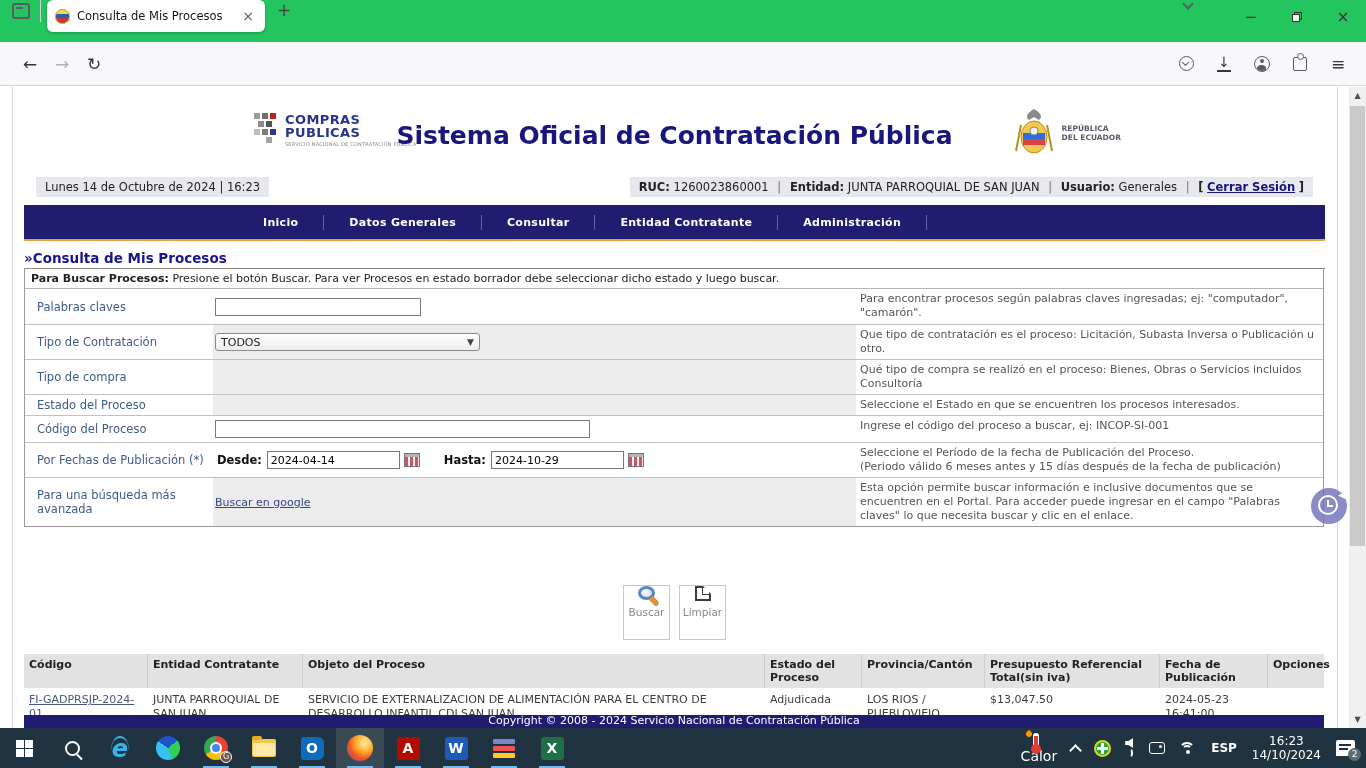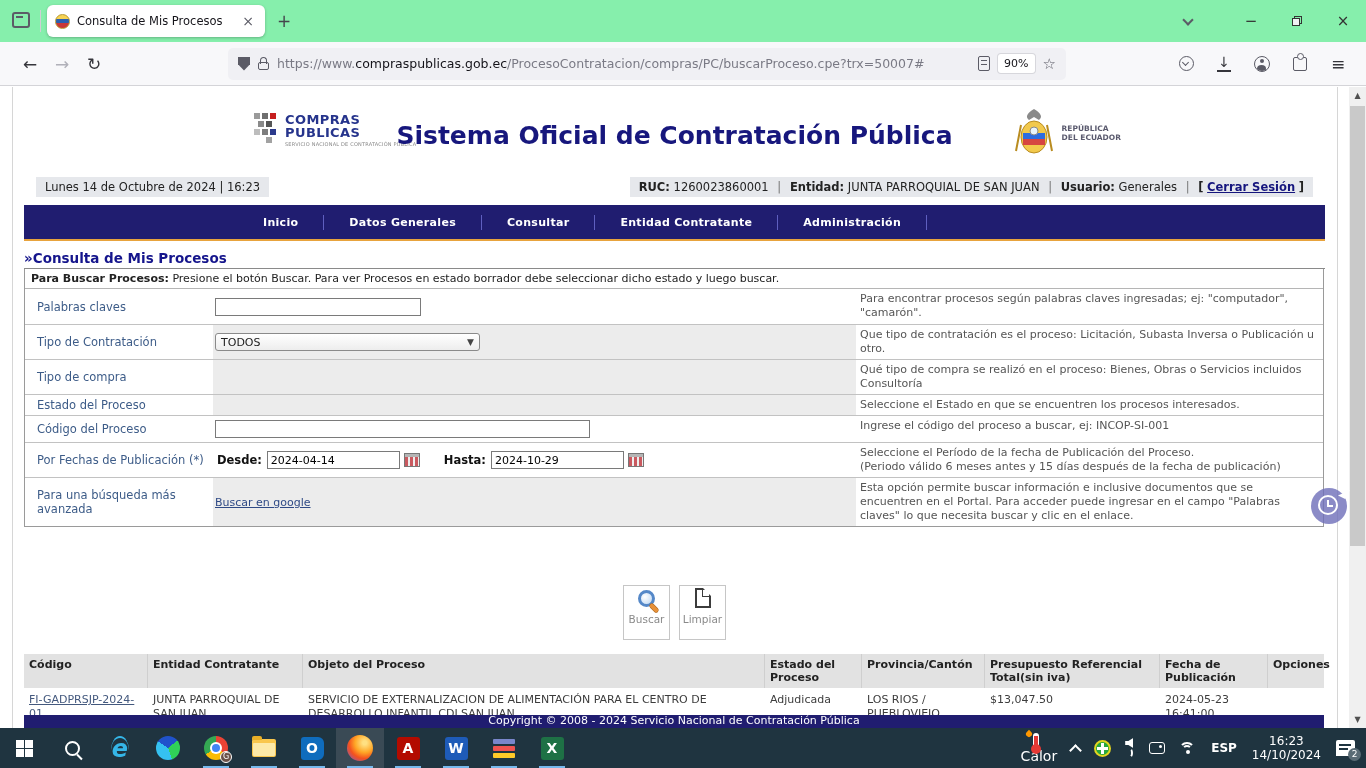--- a/index.html
+++ b/index.html
@@ -1,20 +1,20 @@
 <!DOCTYPE html>
 <html><head>
 <meta charset="utf-8">
 <style>
   * { box-sizing: border-box; margin: 0; padding: 0; }
   html,body { width:1366px; height:768px; overflow:hidden; }
   body { font-family:"DejaVu Sans","Liberation Sans",sans-serif; background:#fff; position:relative; font-size:11px; color:#333; }
 
   
-  .tabbar { position:absolute; top:0; left:0; right:0; height:42px; background:#86efac; display:flex; align-items:center; }
+  .tabbar { position:absolute; top:0; left:0; right:0; height:42px; background:#22c55e; display:flex; }
   .fxview { width:26px; height:24px; margin:0 6px 0 8px; border-radius:4px; position:relative; }
   .fxview .box { position:absolute; left:4px; top:3px; width:18px; height:16px; border:2px solid #5b5b66; border-radius:3px; }
   .fxview .bar { position:absolute; left:8px; top:7px; width:7px; height:2px; background:#5b5b66; }
   .tabsep { width:1px; height:22px; background:#cfcfd4; margin-right:6px; }
   .tab { width:218px; height:32px; background:#fff; border-radius:6px; box-shadow:0 1px 3px rgba(0,0,0,.25); display:flex; align-items:center; padding:0 8px; gap:7px; }
   .favicon { width:15px; height:15px; border-radius:50%; background:linear-gradient(180deg,#f7d354 30%,#2b5fb0 30% 62%,#c83737 62%); border:1px solid #b99a2e; flex:none; }
   .tab-title { flex:1; font-size:11.5px; color:#15141a; white-space:nowrap; overflow:hidden; }
   .tab-close { font-size:14px; color:#5b5b66; padding:0 3px; cursor:default; }
   .newtab { font-size:17px; color:#45454c; padding:0 12px; }
   .tabbar-spacer { flex:1; }
@@ -89,21 +89,21 @@
   .ti { height:18px; border:1px solid #7a7a7a; font-size:11px; padding:1px 3px; font-family:inherit; background:#fff; }
   .selectbox { width:265px; height:18px; border:1px solid #8a8a8a; border-radius:3px; background:linear-gradient(#fff,#ededed); display:flex; align-items:center; justify-content:space-between; padding:0 5px; font-size:11px; color:#222; }
   .selectbox .chev { font-size:9px; color:#444; }
   .datelbl { font-weight:bold; color:#111; font-size:11.5px; margin:0 5px 0 2px; }
   .cal { width:16px; height:14px; border:1px solid #777; margin-left:4px; background:
         linear-gradient(#b5b5b5 3px, transparent 3px),
         repeating-linear-gradient(90deg,#c9595f 0 3px,#eee 3px 5px); }
   .glink { color:#2f4a86; text-decoration:underline; font-size:11px; }
 
   .btnrow { display:flex; justify-content:center; gap:9px; margin-top:58px; }
-  .bigbtn { width:47px; height:55px; border:1px solid #c6c6c6; background:#fff; display:flex; flex-direction:column; align-items:center; justify-content:flex-end; padding-bottom:14px; }
+  .bigbtn { width:47px; height:55px; border:1px solid #c6c6c6; background:#fff; display:flex; flex-direction:column; align-items:center; justify-content:flex-end; padding-bottom:21px; }
   .bigbtn .lbl { font-size:10.5px; color:#8a8a8a; margin-top:4px; }
   .mag { width:17px; height:17px; border:3px solid #5588c8; border-radius:50%; background:radial-gradient(circle at 35% 35%,#fff,#bcd6f2); position:relative; margin-bottom:2px; }
   .mag:after { content:""; position:absolute; right:-7px; bottom:-6px; width:10px; height:4px; background:#e8923a; border-radius:2px; transform:rotate(45deg); box-shadow:0 0 0 .5px #b06a20; }
   .page-ic { width:16px; height:20px; border:2px solid #3c3c3c; background:#fff; position:relative; margin-bottom:1px; }
   .page-ic:before { content:""; position:absolute; right:-2px; top:-2px; border:4px solid #3c3c3c; border-left-color:transparent; border-bottom-color:transparent; border-top-color:#fff; border-right-color:#fff; width:0; height:0; box-shadow:-1px 1px 0 #3c3c3c; }
 
   .results { margin:14px 24px 0; }
   .rtable { display:grid; grid-template-columns:124px 155px 462px 97px 123px 175px 108px 56px; }
   .rh { background:#e2e2e2; font-weight:bold; color:#222; font-size:11px; padding:4px 5px; border-right:1px solid #cfcfcf; line-height:13px; }
   .rh:last-child { border-right:none; }
@@ -206,28 +206,20 @@
       </span>
     </div>
   <div class="winbtn">×</div>
 </div>
 
 <div class="toolbar">
   <div class="navbtn">←</div>
   <div class="navbtn dis">→</div>
   <div class="navbtn">↻</div>
   <div class="tb-gap"></div>
-  <div class="urlbar">
-    <span class="shield"></span>
-    <span class="padlock"></span>
-    <span class="url"><span>https://www.</span><span class="domain">compraspublicas.gob.ec</span><span>/ProcesoContratacion/compras/PC/buscarProceso.cpe?trx=50007#</span></span>
-    <span class="reader"></span>
-    <span class="zoomchip">90%</span>
-    <span class="star">☆</span>
-  </div>
   <div class="tb-right">
     <div class="tbicon">
         <span class="pocket">
           <i></i>
         </span>
       </div>
     <div class="tbicon">
         <span class="dl">↓</span>
       </div>
     <div class="tbicon">

